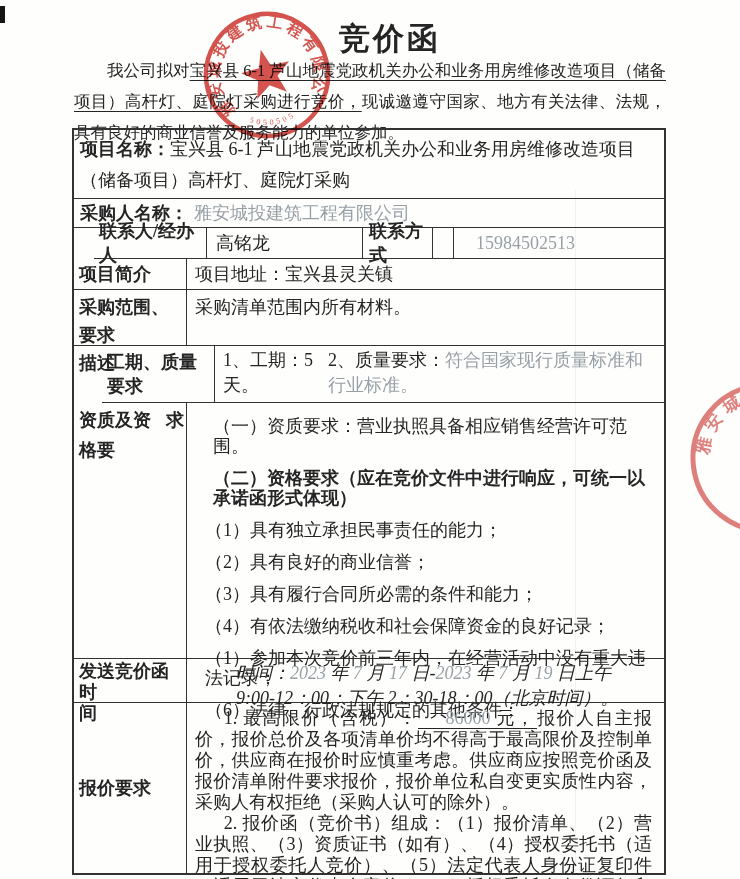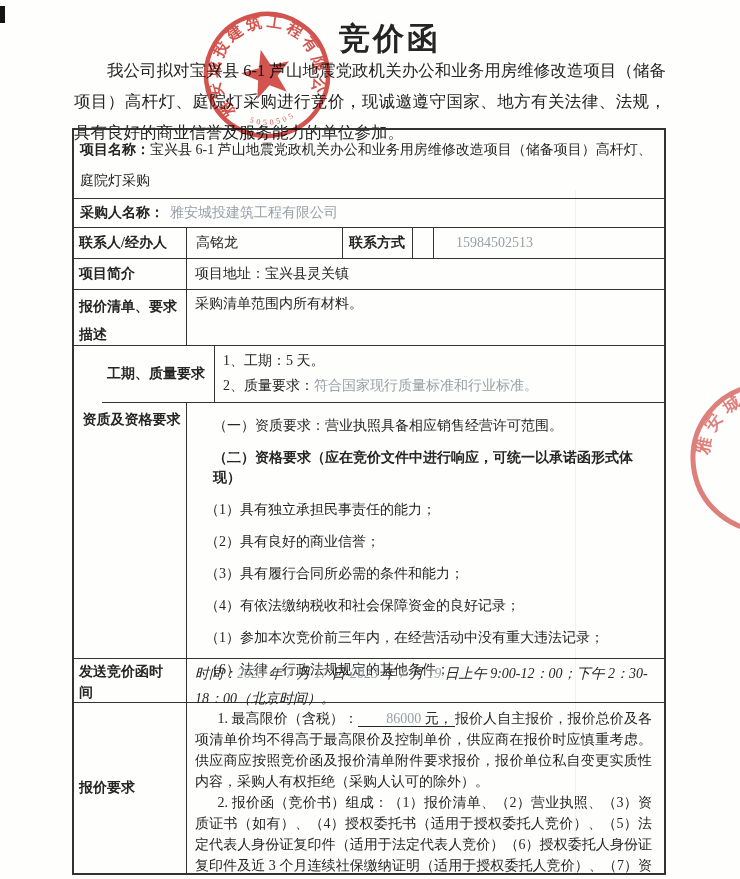--- a/index.html
+++ b/index.html
@@ -20,67 +20,67 @@
 
   .doc-title{
     position:absolute;left:0;top:18px;width:780px;text-align:center;
     font-size:31px;font-weight:bold;letter-spacing:3px;
   }
   .intro{
     position:absolute;left:74px;top:55px;width:592px;
     font-size:16.5px;line-height:31px;text-align:justify;margin:0;
     text-indent:2em;
   }
-  .intro .u{text-underline-offset:4px;text-decoration-thickness:1px;}
+  .intro .u{text-decoration:underline;text-underline-offset:4px;text-decoration-thickness:1px;}
 
   .bid-table{
     position:absolute;left:72px;top:128px;width:594px;
     border:2px solid var(--line);
     box-sizing:border-box;
-    font-size:14px;
+    font-size:18px;
     display:flex;flex-direction:column;
     background:transparent;
   }
   .trow{box-sizing:border-box;border-bottom:1.5px solid var(--line);display:flex;}
   .trow:last-child{border-bottom:none;}
   .cell{box-sizing:border-box;}
   .lbl{
     width:113px;flex:0 0 113px;border-right:1.5px solid var(--line);
     font-weight:bold;padding:2px 2px 2px 5px;
   }
   .val{flex:1;padding:2px 10px 2px 8px;}
   .gray{color:var(--gray);}
   b{font-weight:bold;}
 
   
   .r1{height:69px;display:block;padding:4px 8px 0 6px;line-height:31px;}
   .r2{height:29px;display:flex;align-items:center;padding:0 8px 0 6px;}
   .r2 .spacer{display:inline-block;width:6px;}
-  .r3{height:31px;}
+  .r3{height:31px;margin-left:20px;}
   .r3 .c-name{flex:0 0 156px;border-right:1.5px solid var(--line);display:flex;align-items:center;padding-left:9px;}
   .r3 .c-lbl2{flex:0 0 70px;border-right:1.5px solid var(--line);display:flex;align-items:center;padding-left:6px;font-weight:bold;}
   .r3 .c-gap{flex:0 0 21px;border-right:1.5px solid var(--line);}
   .r3 .c-phone{flex:1;display:flex;align-items:center;padding-left:22px;text-align:right;}
   .r3 .lbl{display:flex;align-items:center;}
   .r4{height:31px;}
   .r4 .lbl,.r4 .val{display:flex;align-items:center;}
   .r5{height:56px;}
   .r5 .lbl{line-height:28px;padding-top:3px;}
   .r5 .val{padding-top:5px;}
   .r6{height:57px;margin-left:28px;}
   .r6 .lbl{display:flex;align-items:center;}
-  .r6 .val{display:flex;flex-direction:column;justify-content:flex-start;line-height:25px;}
+  .r6 .val{display:flex;flex-direction:row;justify-content:space-between;line-height:25px;}
   .r7{height:256px;}
   .r7 .lbl{display:flex;justify-content:center;line-height:30px;}
   .r7 .lbl .l2{text-align:center;}
   .r7 .val{padding:13px 8px 0 18px;}
   .r7 .item{line-height:20px;margin-bottom:12px;}
   .r7 .item.xind{padding-left:8px;}
   .r7 .item.bold{font-weight:bold;}
-  .r8{height:44px;}
+  .r8{height:44px;gap:41px;}
   .r8 .lbl{line-height:21px;padding-top:2px;}
   .r8 .val{padding-top:2px;line-height:25px;font-style:italic;}
   .r9{height:170px;}
   .r9 .lbl{display:flex;align-items:center;text-align:center;}
   .r9 .val{padding:5px 12px 0 8px;line-height:21px;text-align:justify;}
   .r9 p{margin:0;text-indent:1.6em;}
   .u-fill{border-bottom:1px solid var(--ink);padding-left:28px;padding-right:2px;}
 
   
   .seal{position:absolute;mix-blend-mode:multiply;pointer-events:none;}
@@ -119,21 +119,21 @@
     <div class="cell c-phone gray">15984502513</div>
   </div>
 
   <div class="trow r4">
     <div class="cell lbl">项目简介</div>
     <div class="cell val">项目地址：宝兴县灵关镇</div>
   </div>
 
   <div class="trow r5">
     <div class="cell lbl">
-      <div>报价清单、要求</div>
+      <div>采购范围、要求</div>
       <div>描述</div>
     </div>
     <div class="cell val">采购清单范围内所有材料。</div>
   </div>
 
   <div class="trow r6">
     <div class="cell lbl">工期、质量要求</div>
     <div class="cell val">
       <div>1、工期：5 天。</div>
       <div><span>2、质量要求：</span><span class="gray">符合国家现行质量标准和行业标准。</span></div>

